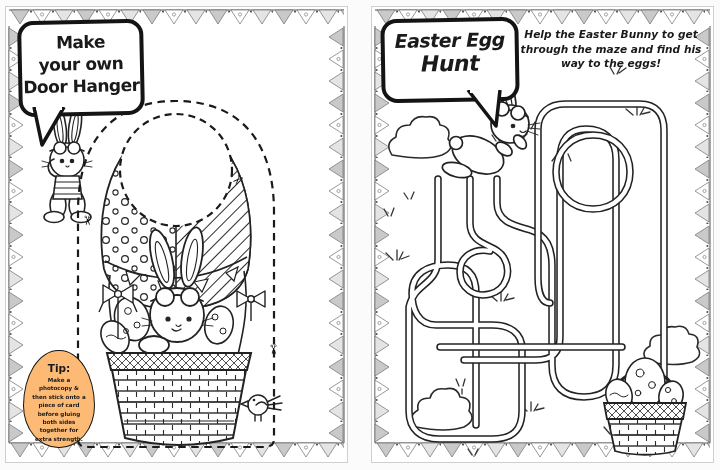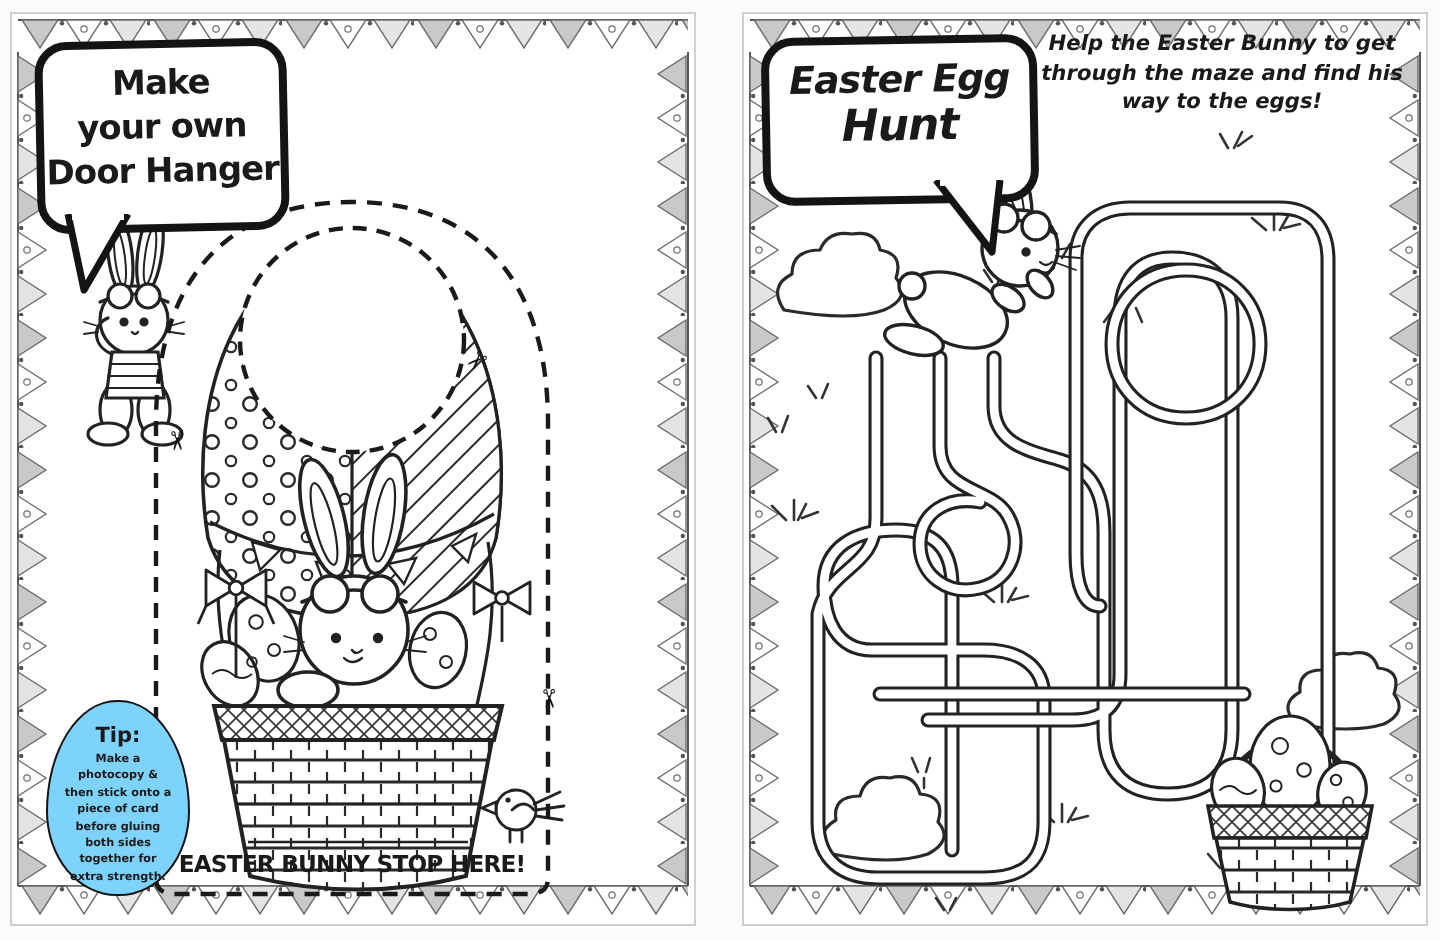--- a/index.html
+++ b/index.html
@@ -21,28 +21,28 @@
   .bubble-right{left:9px;top:11px;width:130px;height:76px;transform:rotate(-1deg);}
   .bubble .l1{font-weight:bold;font-size:17px;line-height:1.28;letter-spacing:-0.5px;}
   .bubble-left .inner{padding-top:8px;}
   .bubble-right .t1{font-weight:bold;font-size:19px;padding-top:7px;letter-spacing:-0.5px;}
   .bubble-right .t2{font-weight:bold;font-size:22px;letter-spacing:-0.5px;}
   .tail{position:absolute;z-index:7;}
 
   .instructions{position:absolute;text-align:center;font-size:10.6px;font-weight:bold;
     line-height:1.38;z-index:5;}
   .instr-left{left:130px;top:16px;width:210px;}
-  .instr-right{left:142px;top:8px;width:194px;}
+  .instr-right{left:142px;top:20px;width:194px;}
 
   .illus{position:absolute;z-index:2;}
 
   .caption{position:absolute;left:78px;top:418px;width:184px;text-align:center;
     font-size:11.6px;font-weight:bold;letter-spacing:-0.4px;z-index:6;}
 
-  .tip-egg{position:absolute;left:17px;top:343px;width:72px;height:98px;background:#7dd3fc;
+  .tip-egg{position:absolute;left:17px;top:343px;width:72px;height:98px;background:#fdba74;
     border:1.7px solid #141414;border-radius:50% 50% 50% 50%/58% 58% 44% 44%;
     box-sizing:border-box;text-align:center;z-index:6;}
   .tip-egg .tip-h{font-size:10.5px;font-weight:bold;padding-top:11px;}
   .tip-egg .tip-b{font-size:5.6px;font-weight:bold;line-height:1.5;padding:2px 7px 0 7px;}
 
   .scissors{position:absolute;font-size:13px;color:#111;z-index:6;line-height:1;}
   .sc1{left:76px;top:207px;transform:rotate(88deg);}
   .sc2{left:226px;top:166px;transform:rotate(135deg);}
   .sc3{left:262px;top:336px;transform:rotate(88deg);}
 </style>
@@ -238,21 +238,20 @@
         <circle cx="248" cy="393" r="1.3" fill="#222" stroke="none"></circle>
       </g>
 
       <path d="M72,432 L72,205 C72,128 112,94 170,94 C228,94 268,128 268,205 L268,432 C268,439 263,440 257,440 L83,440 C77,440 72,439 72,432 Z" fill="none" stroke="#1a1a1a" stroke-width="2.2" stroke-dasharray="7.5 5.5"></path>
     </svg>
 
     <div class="scissors sc1">✂</div>
     <div class="scissors sc2">✂</div>
     <div class="scissors sc3">✂</div>
 
-    <div class="caption">EASTER BUNNY STOP HERE!</div>
 
     <div class="tip-egg">
       <div class="tip-h">Tip:</div>
       <div class="tip-b">Make a photocopy &amp; then stick onto a piece of card before gluing both sides together for extra strength.</div>
     </div>
   </div>
 
   <div class="page page-right">
     <svg class="bunting bunt-top" viewBox="0 0 335 18">
       <line x1="0" y1="1" x2="335" y2="1" stroke="#555" stroke-width="1"></line>

